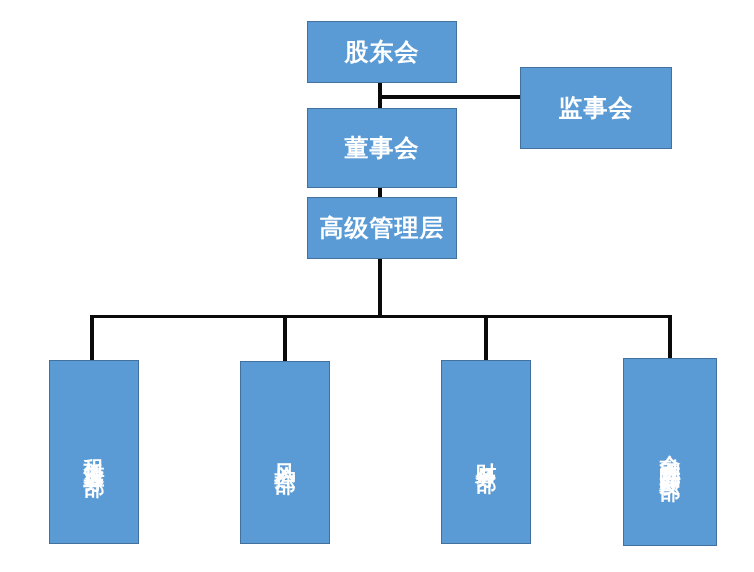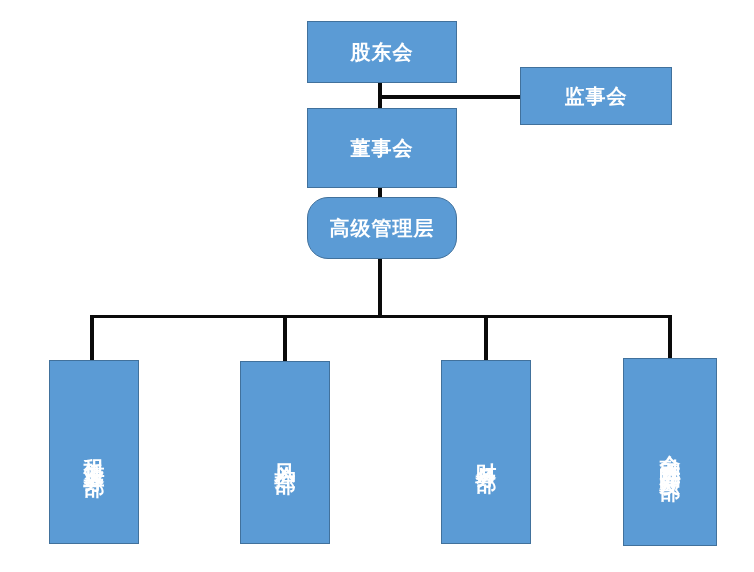--- a/index.html
+++ b/index.html
@@ -25,42 +25,42 @@
     position: absolute;
     background: var(--node-fill);
     border: 1px solid var(--node-border);
     display: flex;
     align-items: center;
     justify-content: center;
     color: var(--node-text);
     font-weight: bold;
   }
   .node .lbl {
-    font-size: 20px;
+    font-size: 24px;
     letter-spacing: 1px;
     white-space: nowrap;
   }
   .node.vert .lbl {
     writing-mode: vertical-rl;
     text-orientation: upright;
     letter-spacing: 4px;
     font-size: 21px;
     white-space: normal;
   }
 
   .line {
     position: absolute;
     background: var(--connector);
   }
 
   
   #node-shareholders { left: 307px; top: 21px;  width: 150px; height: 62px; }
-  #node-supervisory  { left: 520px; top: 67px;  width: 152px; height: 58px; }
+  #node-supervisory  { left: 520px; top: 67px;  width: 152px; height: 82px; }
   #node-board        { left: 307px; top: 108px; width: 150px; height: 80px; }
-  #node-management   { left: 307px; top: 197px; width: 150px; height: 62px; border-radius: 21px; }
+  #node-management   { left: 307px; top: 197px; width: 150px; height: 62px; }
   #node-leasing      { left: 49px;  top: 360px; width: 90px;  height: 184px; }
   #node-risk         { left: 240px; top: 361px; width: 90px;  height: 183px; }
   #node-finance      { left: 441px; top: 360px; width: 90px;  height: 184px; }
   #node-product      { left: 623px; top: 358px; width: 94px;  height: 188px; }
 
   
   #conn-shareholders-board { left: 378px; top: 83px;  width: 4px;   height: 27px; }
   #conn-branch-supervisory { left: 380px; top: 95px;  width: 140px; height: 4px;  }
   #conn-board-management   { left: 378px; top: 171px; width: 4px;   height: 28px; }
   #conn-management-bus     { left: 378px; top: 258px; width: 4px;   height: 60px; }

